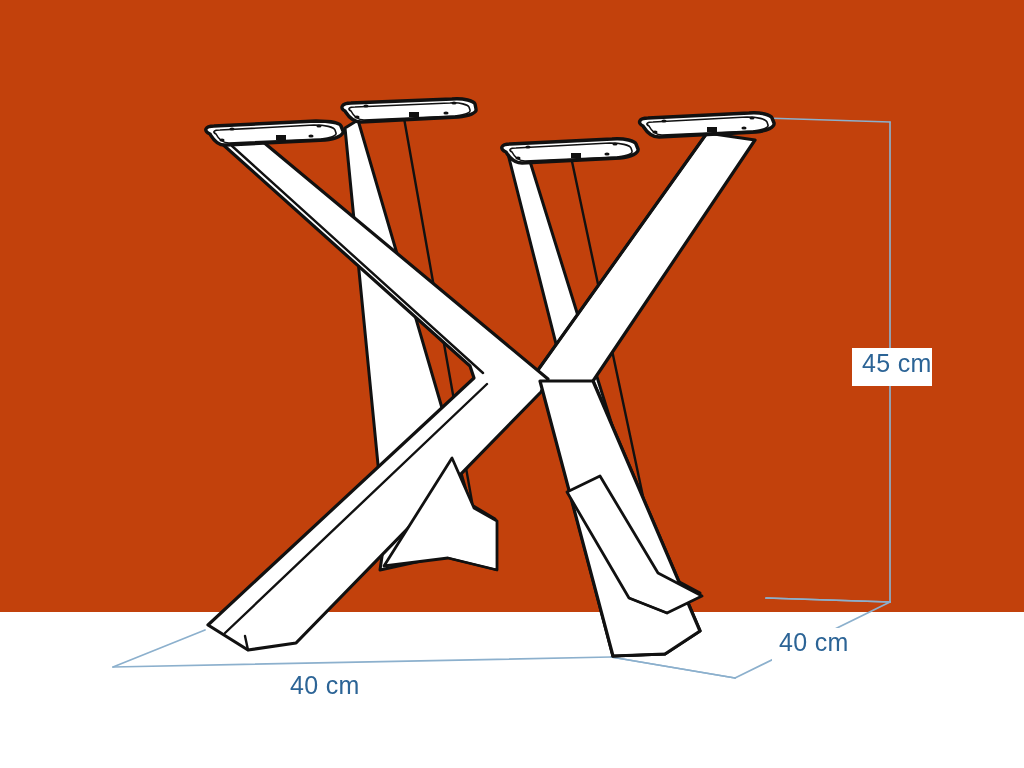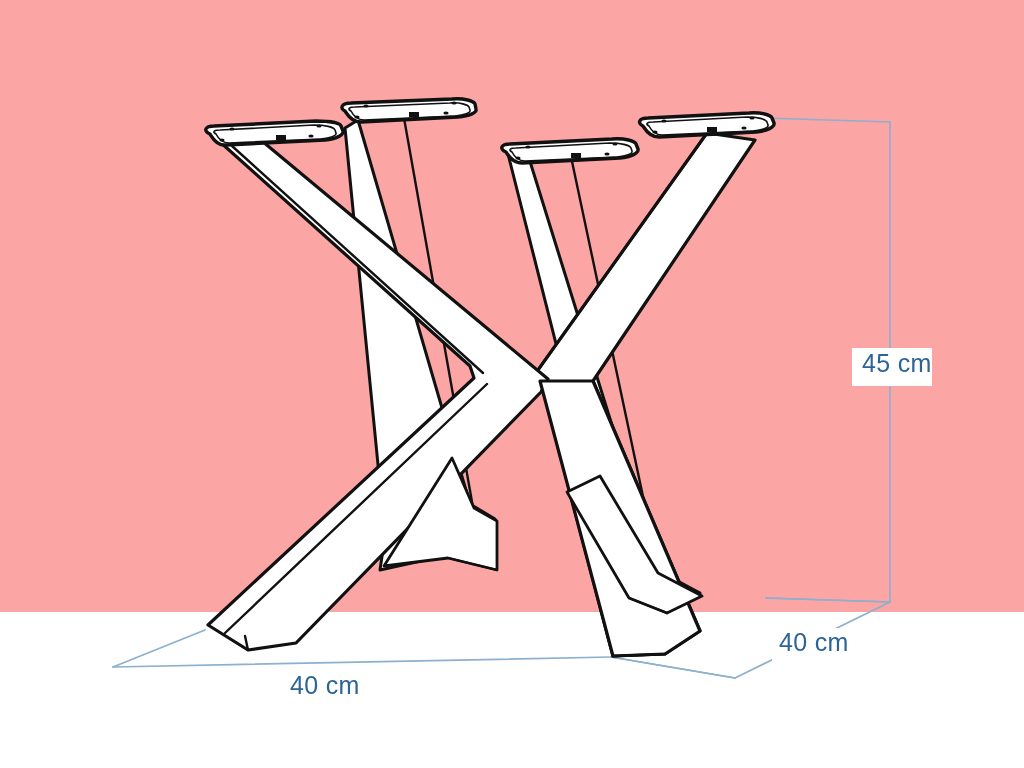--- a/index.html
+++ b/index.html
@@ -11,21 +11,21 @@
   body {
     width: 1024px;
     height: 768px;
     overflow: hidden;
     font-family: "Liberation Sans", sans-serif;
   }
   #drawing-canvas {
     position: relative;
     width: 1024px;
     height: 612px;
-    background: #fca5a5;
+    background: #c2410c;
   }
   #drawing-svg {
     position: absolute;
     top: 0;
     left: 0;
     width: 1024px;
     height: 768px;
     display: block;
   }
   .dim-label {

